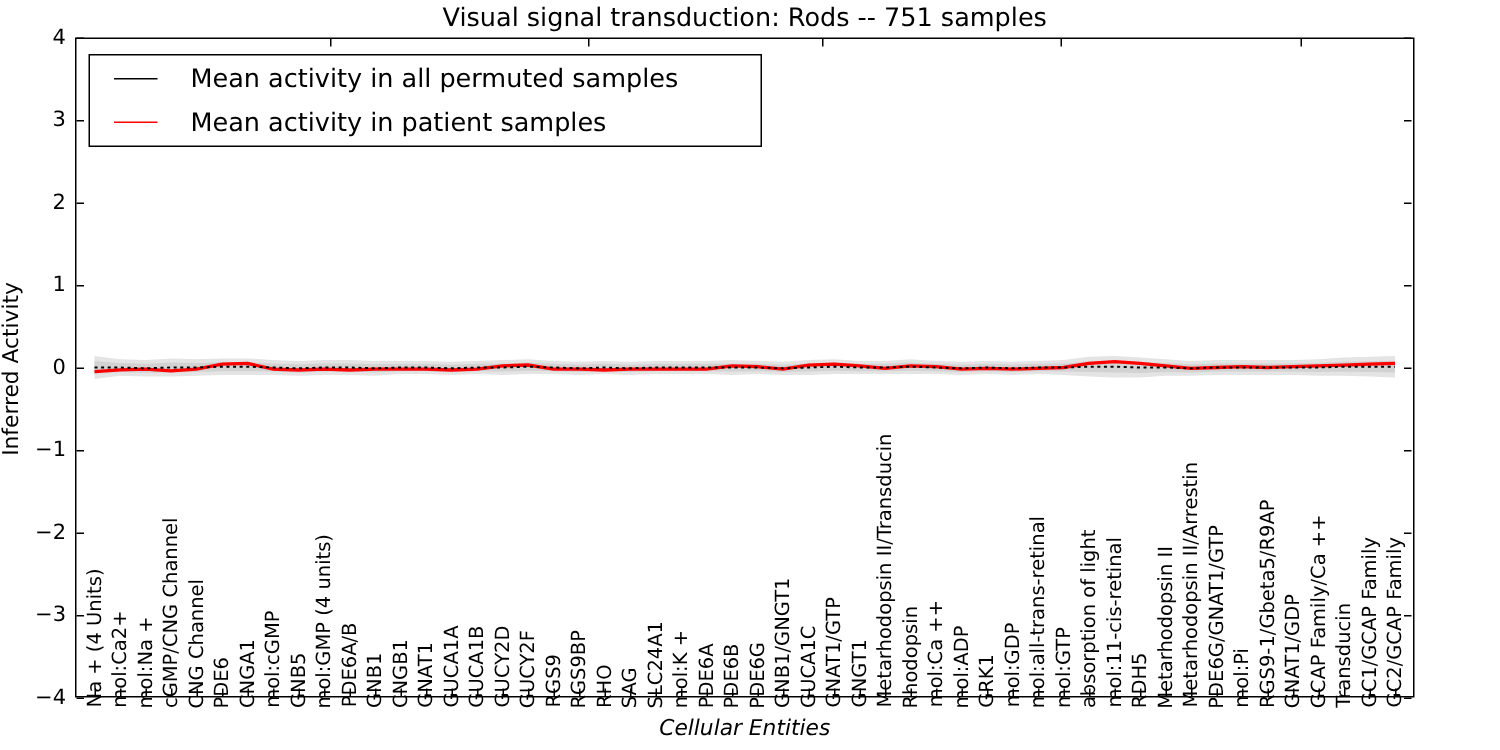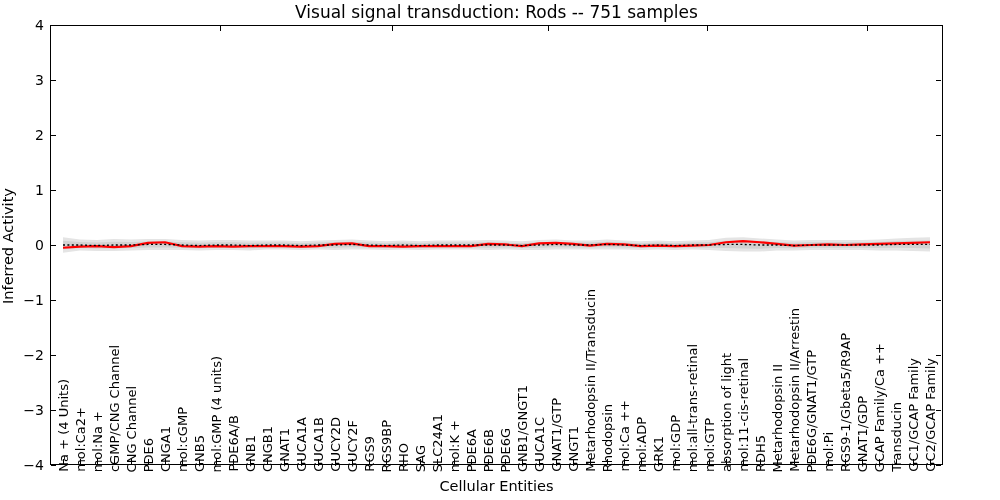--- a/index.html
+++ b/index.html
@@ -2,21 +2,21 @@
 <html><head>
 <meta charset="utf-8">
 <style>
   html,body{margin:0;padding:0;background:#ffffff;}
   body{font-family:"DejaVu Sans", "Liberation Sans", sans-serif;color:#000;}
   .figure{position:relative;width:1000px;height:500px;background:#fff;overflow:hidden;}
   .title{position:absolute;top:2px;left:50px;width:893px;text-align:center;font-size:17px;}
   .axes{position:absolute;left:50px;top:25px;width:893px;height:440px;border:1px solid #000;box-sizing:border-box;background:transparent;}
   .axes svg{position:absolute;left:0;top:0;}
   .ylabel{position:absolute;left:-57px;top:238px;width:130px;text-align:center;font-size:14.5px;transform:rotate(-90deg);}
-  .xlabel{position:absolute;top:478px;left:50px;width:893px;text-align:center;font-size:14.5px;}
+  .xlabel{position:absolute;top:478px;left:50px;width:893px;text-align:center;font-size:14.5px;font-style:italic;}
   .legend{position:absolute;left:59px;top:36px;width:449px;height:62px;border:1.6px solid #000;background:#fff;box-sizing:border-box;display:flex;flex-direction:column;justify-content:space-evenly;}
   .legend-row{display:flex;align-items:center;height:27px;}
   .legend-line{width:29px;height:0;border-top:1.7px solid #000;margin-left:16px;flex:none;}
   .legend-text{margin-left:22px;font-size:17px;white-space:nowrap;}
   .tick{position:absolute;background:#000;}
   .ytick-label{position:absolute;width:38px;left:6px;text-align:right;font-size:14px;line-height:14px;}
   .xtick-label{position:absolute;bottom:28px;width:17px;writing-mode:vertical-rl;transform:rotate(180deg);font-size:13px;line-height:17px;white-space:nowrap;}
 </style>
 </head>
 <body>
@@ -30,20 +30,30 @@
     <svg id="plot-svg" width="891" height="438" viewBox="0 0 891 438">
         <polygon points="12,211.3 29,213.5 46,214.05 63,212.95 80,213.5 97,212.95 114,212.95 131,214.05 148,214.6 165,214.05 182,214.05 199,214.6 216,214.6 233,214.6 250,215.15 267,214.6 284,214.05 301,213.5 318,214.6 335,215.15 352,214.6 369,215.15 386,214.6 403,214.6 420,214.6 437,214.05 454,214.6 471,215.15 488,214.05 505,213.5 522,214.6 539,214.6 556,213.5 573,214.6 590,215.15 607,214.6 624,215.15 641,214.6 658,214.05 675,211.85 692,211.3 709,212.4 726,213.5 743,214.6 760,214.05 777,214.05 794,214.05 811,214.05 828,213.5 845,212.4 862,211.85 879,211.3 879,225.6 862,225.05 845,224.5 828,224.5 811,223.95 794,223.95 777,223.95 760,223.95 743,224.5 726,224.5 709,225.6 692,225.6 675,225.05 658,223.95 641,223.4 624,223.95 607,223.4 590,223.95 573,223.4 556,223.4 539,223.4 522,223.4 505,223.4 488,223.95 471,223.95 454,223.4 437,223.95 420,223.4 403,223.4 386,223.4 369,223.95 352,223.4 335,223.95 318,223.4 301,223.4 284,223.95 267,223.4 250,223.95 233,223.4 216,223.4 199,224.5 182,223.95 165,223.95 148,224.5 131,223.95 114,223.95 97,223.95 80,224.5 63,225.05 46,225.05 29,224.5 12,226.7" fill="#e4e4e4" stroke="none"></polygon>
         <polygon points="12,214.765 29,215.975 46,216.525 63,215.6725 80,215.975 97,215.425 114,215.425 131,216.2775 148,216.8275 165,216.2775 182,216.2775 199,216.8275 216,216.58 233,216.58 250,217.13 267,216.58 284,216.2775 301,215.7275 318,216.58 335,217.13 352,216.58 369,217.13 386,216.58 403,216.58 420,216.58 437,216.2775 454,216.58 471,217.13 488,216.2775 505,215.7275 522,216.58 539,216.58 556,215.7275 573,216.58 590,217.13 607,216.58 624,217.13 641,216.58 658,216.2775 675,214.82 692,214.5175 709,215.37 726,215.975 743,216.8275 760,216.2775 777,216.2775 794,216.2775 811,216.2775 828,215.975 845,215.1225 862,214.82 879,214.5175 879,222.3825 862,222.08 845,221.7775 828,222.025 811,221.7225 794,221.7225 777,221.7225 760,221.7225 743,222.2725 726,222.025 709,222.63 692,222.3825 675,222.08 658,221.7225 641,221.42 624,221.97 607,221.42 590,221.97 573,221.42 556,221.1725 539,221.42 522,221.42 505,221.1725 488,221.7225 471,221.97 454,221.42 437,221.7225 420,221.42 403,221.42 386,221.42 369,221.97 352,221.42 335,221.97 318,221.42 301,221.1725 284,221.7225 267,221.42 250,221.97 233,221.42 216,221.42 199,222.2725 182,221.7225 165,221.7225 148,222.2725 131,221.7225 114,221.475 97,221.475 80,222.025 63,222.3275 46,222.575 29,222.025 12,223.235" fill="#d2d2d2" stroke="none"></polygon>
         <polyline points="12,221.75 29,220.65 46,220.1 63,221.2 80,220.1 97,216.8 114,216.25 131,220.1 148,220.65 165,220.1 182,220.65 199,220.1 216,220.1 233,220.1 250,220.65 267,220.1 284,217.9 301,217.35 318,220.1 335,220.1 352,220.65 369,220.1 386,220.1 403,220.1 420,220.1 437,217.9 454,218.45 471,220.1 488,217.35 505,216.8 522,217.9 539,219.55 556,217.9 573,218.45 590,220.1 607,219.55 624,220.1 641,219.55 658,219 675,216.25 692,215.15 709,216.25 726,217.9 743,219.55 760,219 777,218.45 794,219 811,218.45 828,217.9 845,217.35 862,216.8 879,216.25" fill="none" stroke="#ff0000" stroke-width="2.2"></polyline>
         <polyline points="12,219 29,219 46,219.55 63,219 80,219 97,218.45 114,218.45 131,219 148,219.55 165,219 182,219 199,219.55 216,219 233,219 250,219.55 267,219 284,219 301,218.45 318,219 335,219.55 352,219 369,219.55 386,219 403,219 420,219 437,219 454,219 471,219.55 488,219 505,218.45 522,219 539,219 556,218.45 573,219 590,219.55 607,219 624,219.55 641,219 658,219 675,218.45 692,218.45 709,219 726,219 743,219.55 760,219 777,219 794,219 811,219 828,219 845,218.45 862,218.45 879,218.45" fill="none" stroke="#000000" stroke-width="1.3" stroke-dasharray="2 2.4"></polyline>
       </svg>
   </div>
 
   <div id="tick-layer"></div>
 
+  <div class="legend">
+    <div class="legend-row">
+      <span class="legend-line" style="border-top-color:#000000"></span>
+      <span class="legend-text">Mean activity in all permuted samples</span>
+    </div>
+    <div class="legend-row">
+      <span class="legend-line" style="border-top-color:#ff0000"></span>
+      <span class="legend-text">Mean activity in patient samples</span>
+    </div>
+  </div>
 <div class="tick" style="left: 51px; top: 25px; width: 5px; height: 1.4px;"></div>
     <div class="tick" style="left: 936px; top: 25px; width: 5px; height: 1.4px;"></div>
     <div class="ytick-label" style="top: 18px;">4</div>
     <div class="tick" style="left: 51px; top: 80px; width: 5px; height: 1.4px;"></div>
     <div class="tick" style="left: 936px; top: 80px; width: 5px; height: 1.4px;"></div>
     <div class="ytick-label" style="top: 73px;">3</div>
     <div class="tick" style="left: 51px; top: 135px; width: 5px; height: 1.4px;"></div>
     <div class="tick" style="left: 936px; top: 135px; width: 5px; height: 1.4px;"></div>
     <div class="ytick-label" style="top: 128px;">2</div>
     <div class="tick" style="left: 51px; top: 190px; width: 5px; height: 1.4px;"></div>

